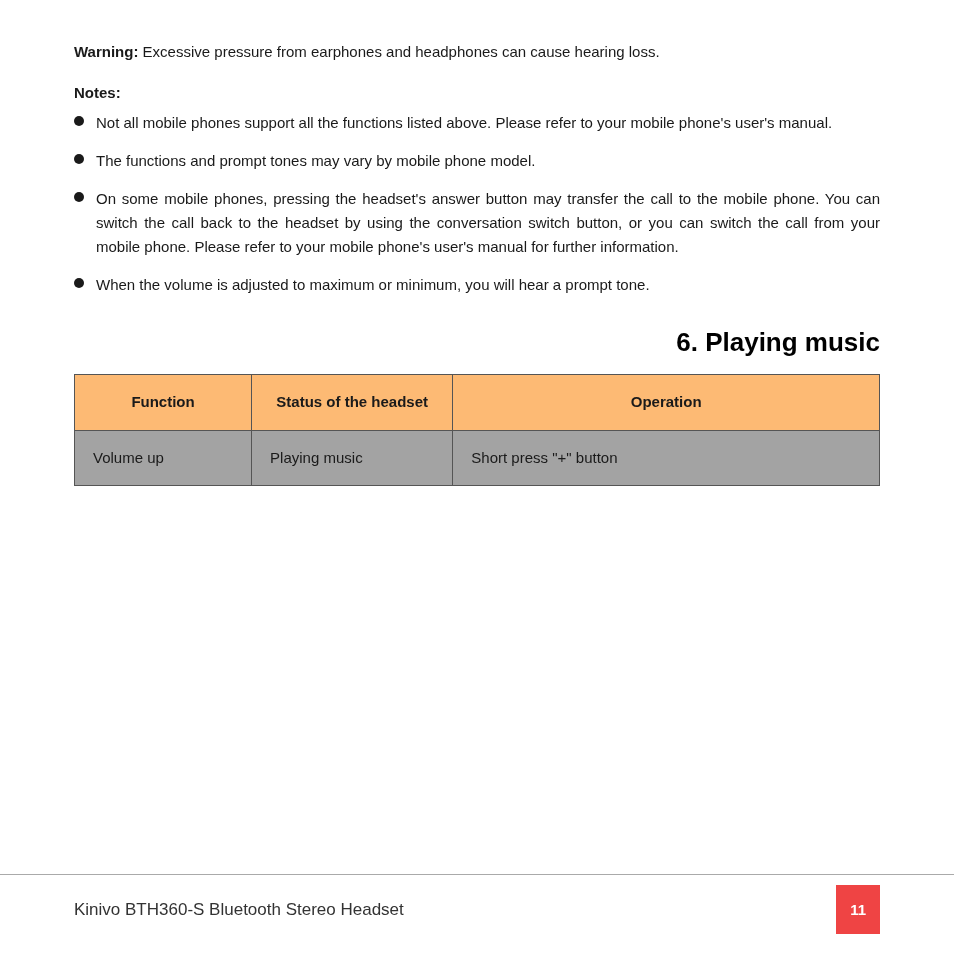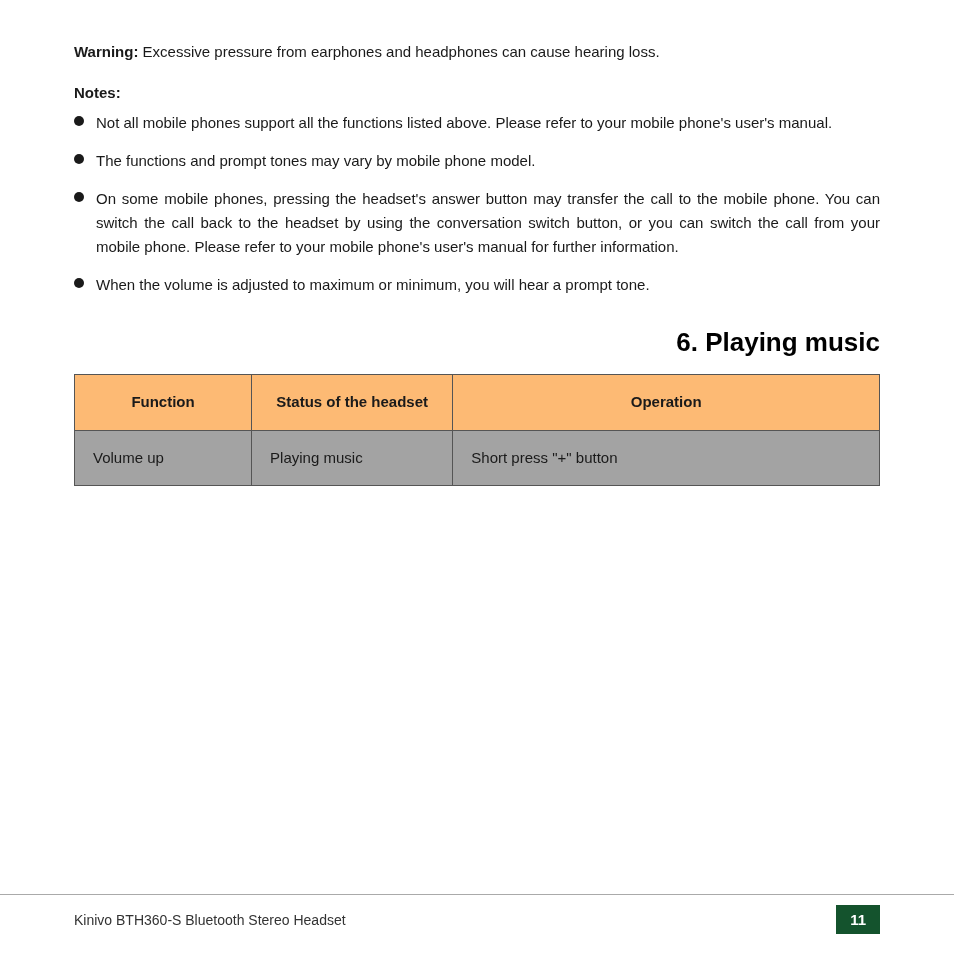--- a/index.html
+++ b/index.html
@@ -133,30 +133,30 @@
       right: 0;
       display: flex;
       align-items: center;
       justify-content: space-between;
       padding: 0 74px;
       border-top: 1px solid #aaaaaa;
       padding-top: 10px;
     }
 
     .footer-text {
-      font-size: 14px;
+      font-size: 17px;
       color: #333333;
     }
 
     .page-number-box {
-      background: #14532d;
+      background: #ef4444;
       color: #ffffff;
       font-size: 15px;
       font-weight: bold;
-      padding: 6px 14px;
+      padding: 16px 14px;
       min-width: 36px;
       text-align: left;
     }
   </style>
 </head>
 <body>
 
 <div class="page-container">
 
   <div class="warning-block">

